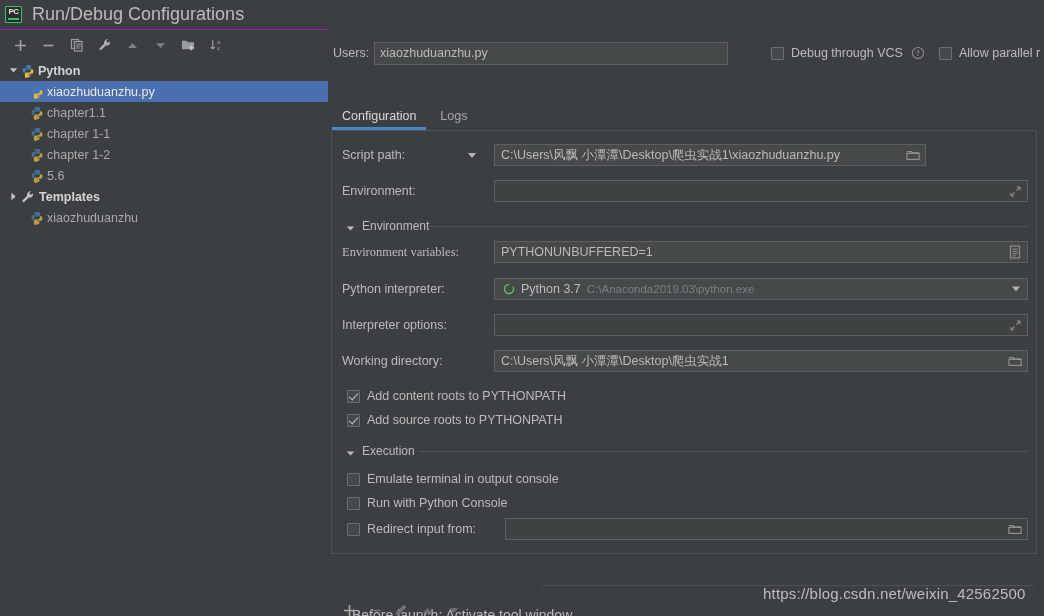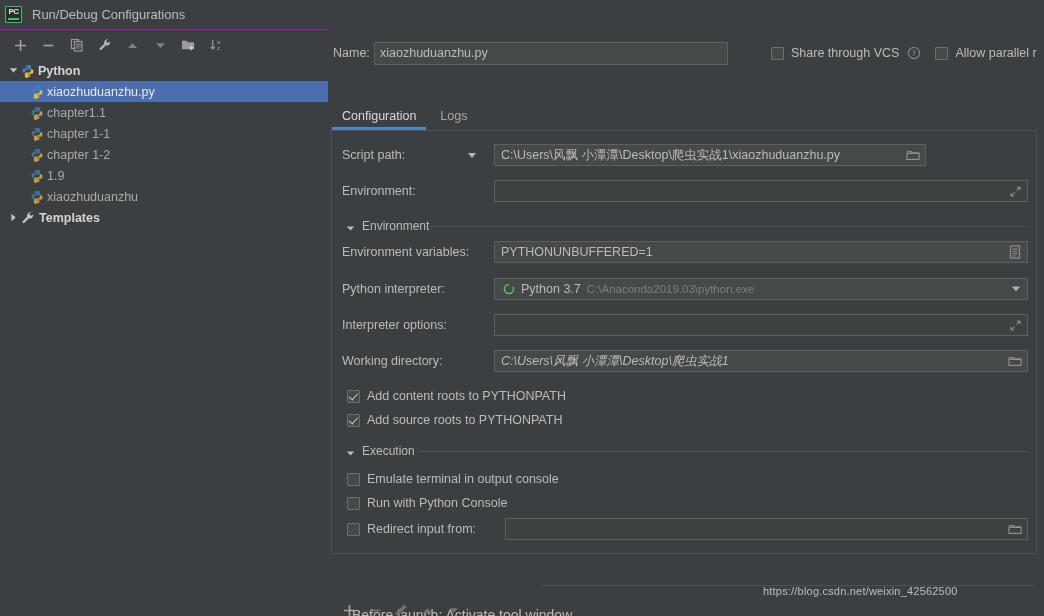--- a/index.html
+++ b/index.html
@@ -40,21 +40,21 @@
     font-size: 8px; font-weight: bold;
     color: #e8e8e8;
     line-height: 10px;
     letter-spacing: -0.5px;
   }
   .pc-logo .pc-bar {
     position: absolute; left: 2px; right: 2px; bottom: 2px;
     height: 2px; background: #3ec16a;
   }
   .title-text {
-    font-size: 13px;
+    font-size: 18px;
     color: #bbbbbb;
   }
 
   
   .left-toolbar {
     position: absolute; left: 0; top: 30px;
     width: 328px; height: 30px;
     background: #3c3f41;
     display: flex; align-items: center;
     padding-left: 9px;
@@ -248,21 +248,21 @@
   }
   .bl-btn {
     width: 26px; height: 20px;
     display: flex; align-items: center; justify-content: center;
     color: #8d8d8d;
   }
 
   
   .watermark {
     position: absolute; left: 763px; top: 585px;
-    font-size: 11px;
+    font-size: 15px;
     color: #d7d7d7;
     opacity: 0.82;
     white-space: nowrap;
     letter-spacing: 0.2px;
   }
 
   
   .scroll-sliver {
     position: absolute; right: 0px; top: 2px;
     width: 6px; height: 14px;
@@ -397,58 +397,58 @@
       <span>chapter 1-2</span>
     </div>
 
     <div class="tree-row indent-1">
       <span class="py-icon">
         <svg width="14" height="14" viewBox="0 0 16 16" opacity="0.78">
           <path d="M7.8 1c-2 0-2.6.8-2.6 1.9v1.4h2.8v.5H3.8c-1.2 0-2.1.7-2.1 2.5s.8 2.6 2 2.6h1.1V8.5c0-1.3 1-2.2 2.3-2.2h2.7c1 0 1.8-.8 1.8-1.8V2.9C11.6 1.8 10.7 1 9.4 1z" fill="#3f7fb5"></path>
           <path d="M8.2 15c2 0 2.6-.8 2.6-1.9v-1.4H8v-.5h4.2c1.2 0 2.1-.7 2.1-2.5s-.8-2.6-2-2.6h-1.1v1.4c0 1.3-1 2.2-2.3 2.2H6.2c-1 0-1.8.8-1.8 1.8v2.6c0 1.1.9 1.9 2.2 1.9z" fill="#e0b93e"></path>
         </svg>
       </span>
-      <span>1.9</span>
+      <span>5.6</span>
+    </div>
+
+    <div class="tree-row group indent-0">
+      <span class="tw">
+        <svg width="9" height="9" viewBox="0 0 9 9">
+            <path d="M2.4 0.8 6.7 4.5 2.4 8.2z" fill="#c2c2c2"></path>
+          </svg>
+      </span>
+      <span class="wrench-icon">
+        <svg width="14" height="14" viewBox="0 0 16 16">
+          <path d="M11.6 1.6a4 4 0 0 0-4.6 5l-5 5a1.3 1.3 0 0 0 1.9 1.9l5-5a4 4 0 0 0 5-4.6L11.6 5.3 10 4.7 9.4 3z" fill="#c3c3c3"></path>
+        </svg>
+      </span>
+      <span>Templates</span>
     </div>
 
     <div class="tree-row indent-1">
       <span class="py-icon">
         <svg width="14" height="14" viewBox="0 0 16 16" opacity="0.78">
           <path d="M7.8 1c-2 0-2.6.8-2.6 1.9v1.4h2.8v.5H3.8c-1.2 0-2.1.7-2.1 2.5s.8 2.6 2 2.6h1.1V8.5c0-1.3 1-2.2 2.3-2.2h2.7c1 0 1.8-.8 1.8-1.8V2.9C11.6 1.8 10.7 1 9.4 1z" fill="#3f7fb5"></path>
           <path d="M8.2 15c2 0 2.6-.8 2.6-1.9v-1.4H8v-.5h4.2c1.2 0 2.1-.7 2.1-2.5s-.8-2.6-2-2.6h-1.1v1.4c0 1.3-1 2.2-2.3 2.2H6.2c-1 0-1.8.8-1.8 1.8v2.6c0 1.1.9 1.9 2.2 1.9z" fill="#e0b93e"></path>
         </svg>
       </span>
       <span>xiaozhuduanzhu</span>
     </div>
-
-    <div class="tree-row group indent-0">
-      <span class="tw">
-        <svg width="9" height="9" viewBox="0 0 9 9">
-            <path d="M2.4 0.8 6.7 4.5 2.4 8.2z" fill="#c2c2c2"></path>
-          </svg>
-      </span>
-      <span class="wrench-icon">
-        <svg width="14" height="14" viewBox="0 0 16 16">
-          <path d="M11.6 1.6a4 4 0 0 0-4.6 5l-5 5a1.3 1.3 0 0 0 1.9 1.9l5-5a4 4 0 0 0 5-4.6L11.6 5.3 10 4.7 9.4 3z" fill="#c3c3c3"></path>
-        </svg>
-      </span>
-      <span>Templates</span>
-    </div>
   </div>
 
   <div class="right-panel">
 
     <div class="name-row">
-      <div class="name-label">Name:</div>
+      <div class="name-label">Users:</div>
       <div class="txtfield name-field">
         <span>xiaozhuduanzhu.py</span>
       </div>
       <div style="display:flex;align-items:center;margin-left:43px;">
         <span class="chk"></span>
-        <span class="chk-lbl">Share through VCS</span>
+        <span class="chk-lbl">Debug through VCS</span>
         <span class="help-icon">
           <svg width="14" height="14" viewBox="0 0 16 16">
             <circle cx="8" cy="8" r="6.4" fill="none" stroke="#8d8d8d" stroke-width="1.2"></circle>
             <text x="8" y="11.4" font-size="8.5" fill="#9a9a9a" text-anchor="middle" font-family="DejaVu Sans, sans-serif">?</text>
           </svg>
         </span>
       </div>
       <div style="display:flex;align-items:center;margin-left:14px;">
         <span class="chk"></span>
         <span class="chk-lbl">Allow parallel r</span>
@@ -494,21 +494,21 @@
         <span class="caret-d">
           <svg width="9" height="9" viewBox="0 0 9 9">
               <path d="M0.8 2.6 4.5 6.5 8.2 2.6z" fill="#bbbbbb"></path>
             </svg>
         </span>
         <span>Environment</span>
       </div>
       <div class="sep-line" style="left:97px; top:95px; width:599px;"></div>
 
       <div class="row" style="left:10px; top:110px; width:686px;">
-        <span class="lbl" style="width:152px;">Environment variables:</span>
+        <span class="lbl" style="width:152px;font-family:Liberation Serif, serif;">Environment variables:</span>
         <span class="field-box" style="width:534px;">
           <span class="field-txt">PYTHONUNBUFFERED=1</span>
           <span class="field-btn">
             <svg width="12" height="14" viewBox="0 0 12 14">
               <rect x="1.5" y="1" width="9" height="12" fill="none" stroke="#8e8e8e" stroke-width="1.2"></rect>
               <path d="M3.5 4h5M3.5 6.3h5M3.5 8.6h5M3.5 10.9h3" stroke="#8e8e8e" stroke-width="1"></path>
             </svg>
           </span>
         </span>
       </div>
@@ -535,21 +535,21 @@
           <span class="field-btn">
             <svg width="11" height="11" viewBox="0 0 12 12">
               <path d="M11 1 7 5M11 1H7.5M11 1v3.5M1 11l4-4M1 11h3.5M1 11V7.5" stroke="#8e8e8e" stroke-width="1.1" fill="none"></path>
             </svg>
           </span>
         </span>
       </div>
 
       <div class="row" style="left:10px; top:219px; width:686px;">
         <span class="lbl" style="width:152px;">Working directory:</span>
-        <span class="field-box" style="width:534px;font-style:italic;">
+        <span class="field-box" style="width:534px;">
           <span class="field-txt">C:\Users\风飘 小潭潭\Desktop\爬虫实战1</span>
           <span class="field-btn">
             <svg width="14" height="13" viewBox="0 0 16 14">
               <path d="M1 2.5h5l1.3 1.5H15" fill="none" stroke="#8e8e8e" stroke-width="1.3"></path>
               <path d="M1 4.5h14v7H1z" fill="none" stroke="#8e8e8e" stroke-width="1.3"></path>
             </svg>
           </span>
         </span>
       </div>
 

